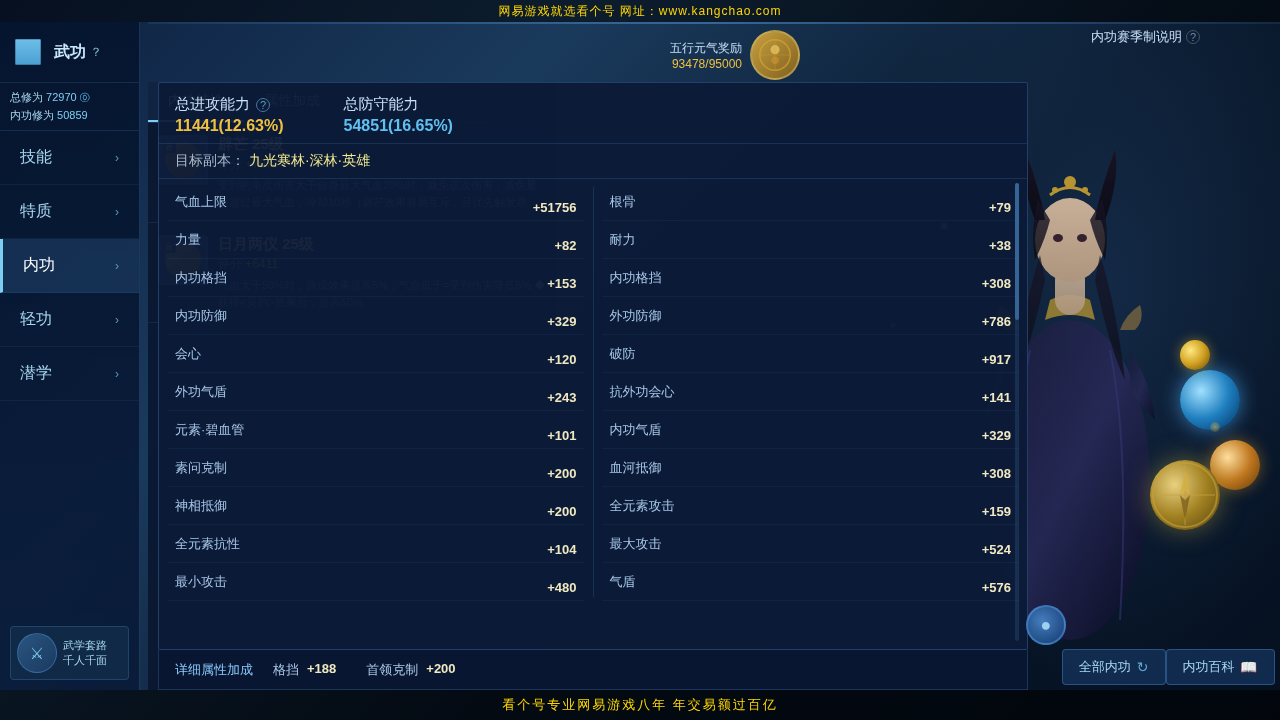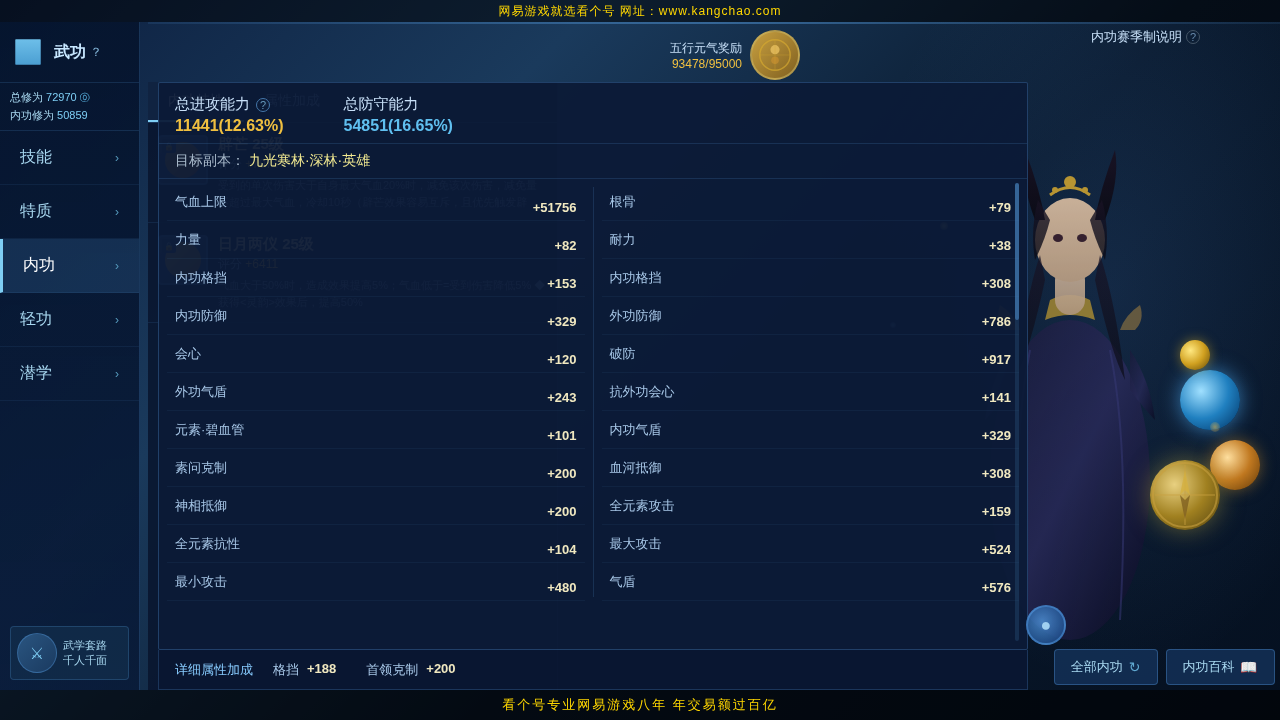--- a/index.html
+++ b/index.html
@@ -861,21 +861,21 @@
       <line x1="5" y1="25" x2="45" y2="25" stroke="#d4a830" stroke-width="1" opacity="0.4"></line>
     </svg>
   </div>
 </div>
 
 <div style="position:absolute;top:28px;right:80px;display:flex;align-items:center;gap:4px;z-index:50;">
   <span style="color:#c8e0f8;font-size:13px;">内功赛季制说明</span>
   <span style="color:#6688aa;font-size:11px;border:1px solid #445566;border-radius:50%;width:14px;height:14px;display:flex;align-items:center;justify-content:center;">?</span>
 </div>
 
-<div style="position:absolute;bottom:35px;right:5px;display:flex;align-items:center;gap:8px;z-index:50;">
+<div style="position:absolute;bottom:35px;right:5px;display:flex;align-items:center;z-index:50;">
   <div class="inner-btn">
     <span>全部内功</span>
     <span class="inner-btn-icon">↻</span>
   </div>
   <div class="inner-btn">
     <span>内功百科</span>
     <span class="inner-btn-icon">📖</span>
   </div>
 </div>
 

